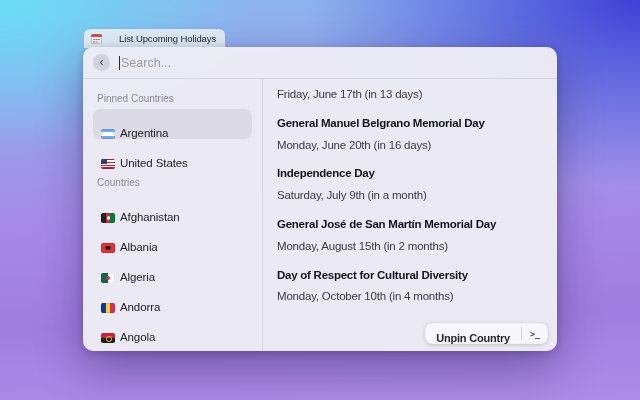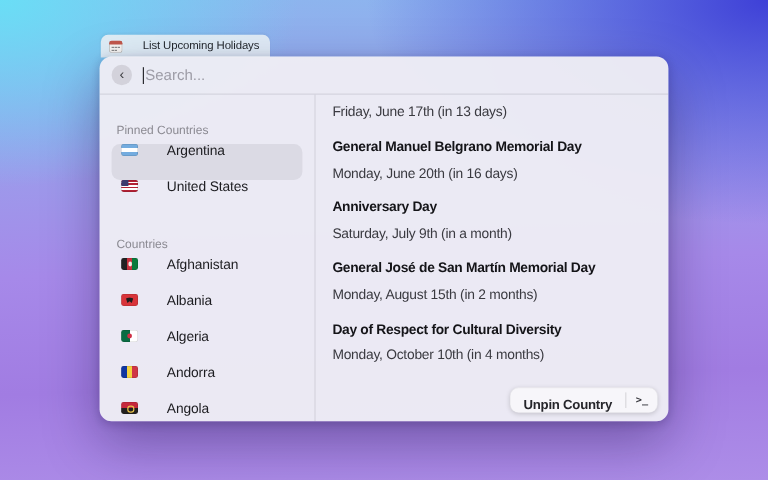--- a/index.html
+++ b/index.html
@@ -49,22 +49,22 @@
     padding-bottom:1px; }
   .caret { width:1px; height:14px; background:#2b2b30; flex:none; margin-right:1px; }
   .search-input { flex:1; border:none; outline:none; background:transparent;
     font-family:"Liberation Sans", sans-serif; font-size:12.5px; color:#000000; }
   .search-input::placeholder { color:#9d9ca6; }
 
   
   .win-body { flex:1; display:flex; min-height:0; }
   .sidebar { width:180px; flex:none; border-right:1px solid rgba(60,60,70,0.12);
     padding:6px 10px; overflow:hidden; }
-  .section-title { font-size:10px; color:#8b8a92; margin:19px 4px 5px; }
-  .side-item { display:flex; align-items:flex-start; gap:24px; height:30px;
+  .section-title { font-size:10px; color:#8b8a92; margin:8px 4px 5px; }
+  .side-item { display:flex; align-items:flex-end; gap:5px; height:30px;
     padding:0 8px; border-radius:7px; font-size:11.5px; color:#1d1d21;
     letter-spacing:-0.1px; cursor:default; }
   .side-item.selected { background:#dbdae4; }
 
   
   .flag { width:14px; height:10px; border-radius:2px; flex:none; position:relative;
     overflow:hidden; box-shadow:inset 0 0 0 0.5px rgba(0,0,0,0.18); }
   .flag-argentina { background:linear-gradient(180deg,#74acdf 0 33%,#ffffff 33% 67%,#74acdf 67%); }
   .flag-united-states { background:repeating-linear-gradient(180deg,#b22234 0 1.4px,#ffffff 1.4px 2.8px); }
   .flag-united-states::before { content:""; position:absolute; left:0; top:0; width:6px; height:5px; background:#3c3b6e; }
@@ -191,21 +191,21 @@
   <div class="holiday">
     <div class="holiday-date">Friday, June 17th (in 13 days)</div>
   </div>
 
   <div class="holiday">
     <div class="holiday-title">General Manuel Belgrano Memorial Day</div>
     <div class="holiday-date">Monday, June 20th (in 16 days)</div>
   </div>
 
   <div class="holiday">
-    <div class="holiday-title">Anniversary Day</div>
+    <div class="holiday-title">Independence Day</div>
     <div class="holiday-date">Saturday, July 9th (in a month)</div>
   </div>
 
   <div class="holiday">
     <div class="holiday-title">General José de San Martín Memorial Day</div>
     <div class="holiday-date">Monday, August 15th (in 2 months)</div>
   </div>
 
   <div class="holiday">
     <div class="holiday-title">Day of Respect for Cultural Diversity</div>

